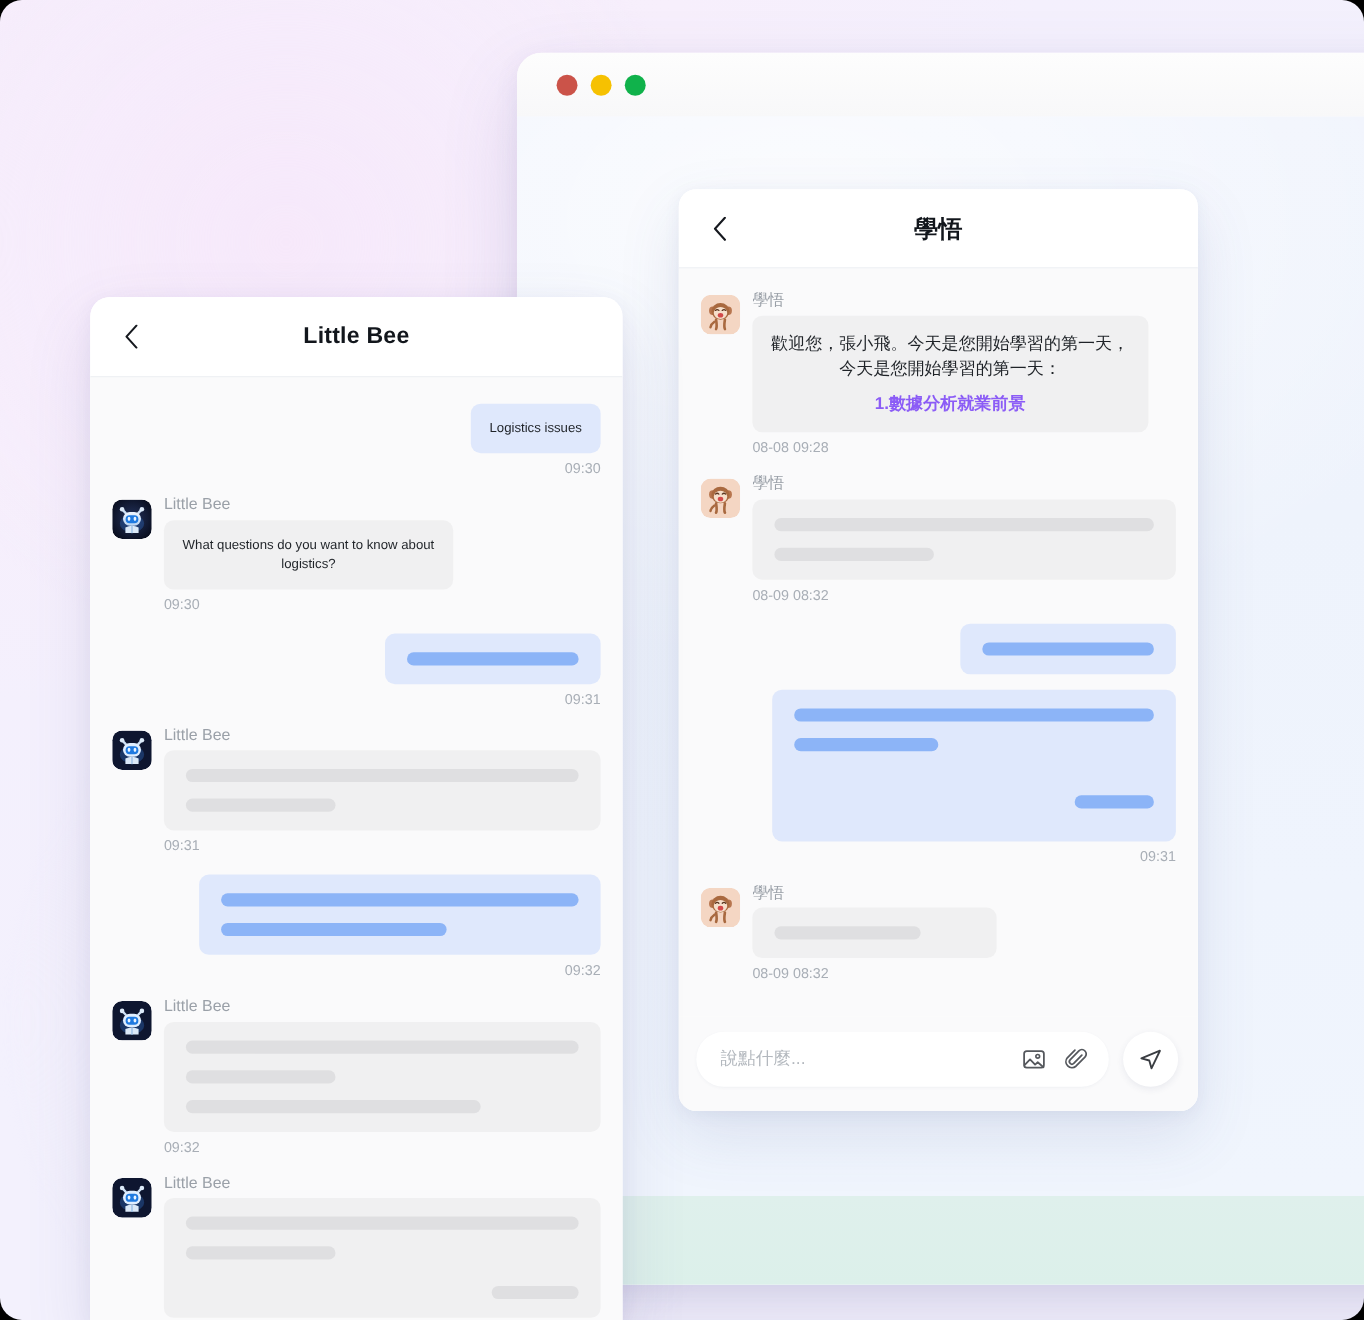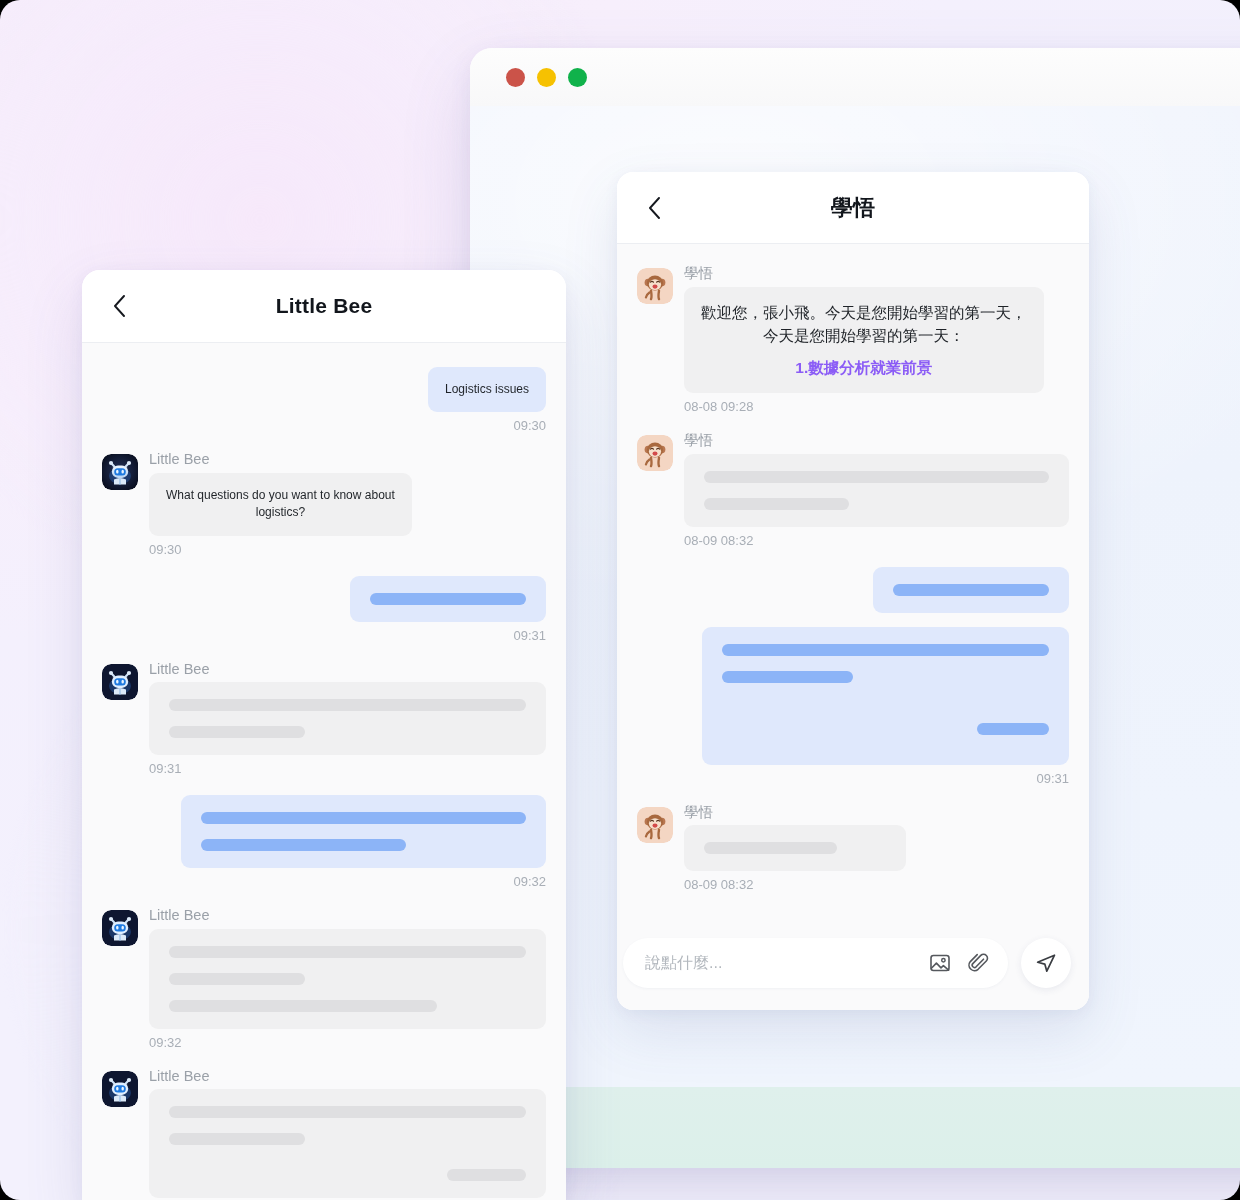--- a/index.html
+++ b/index.html
@@ -219,21 +219,21 @@
     line-height: 1;
   }
   .msg-in  .stamp { margin-left: 47px; }
   .phone-right .msg-in .stamp { margin-left: 47px; }
   .msg-out .stamp { text-align: right; }
 
   
   .ph-composer {
     flex: 0 0 auto;
     background: #fafafb;
-    padding: 14px 18px 22px 6px;
+    padding: 14px 18px 22px 16px;
     display: flex;
     align-items: center;
     gap: 13px;
   }
   .composer-field {
     flex: 1 1 auto;
     height: 50px;
     background: #ffffff;
     border-radius: 25px;
     display: flex;

